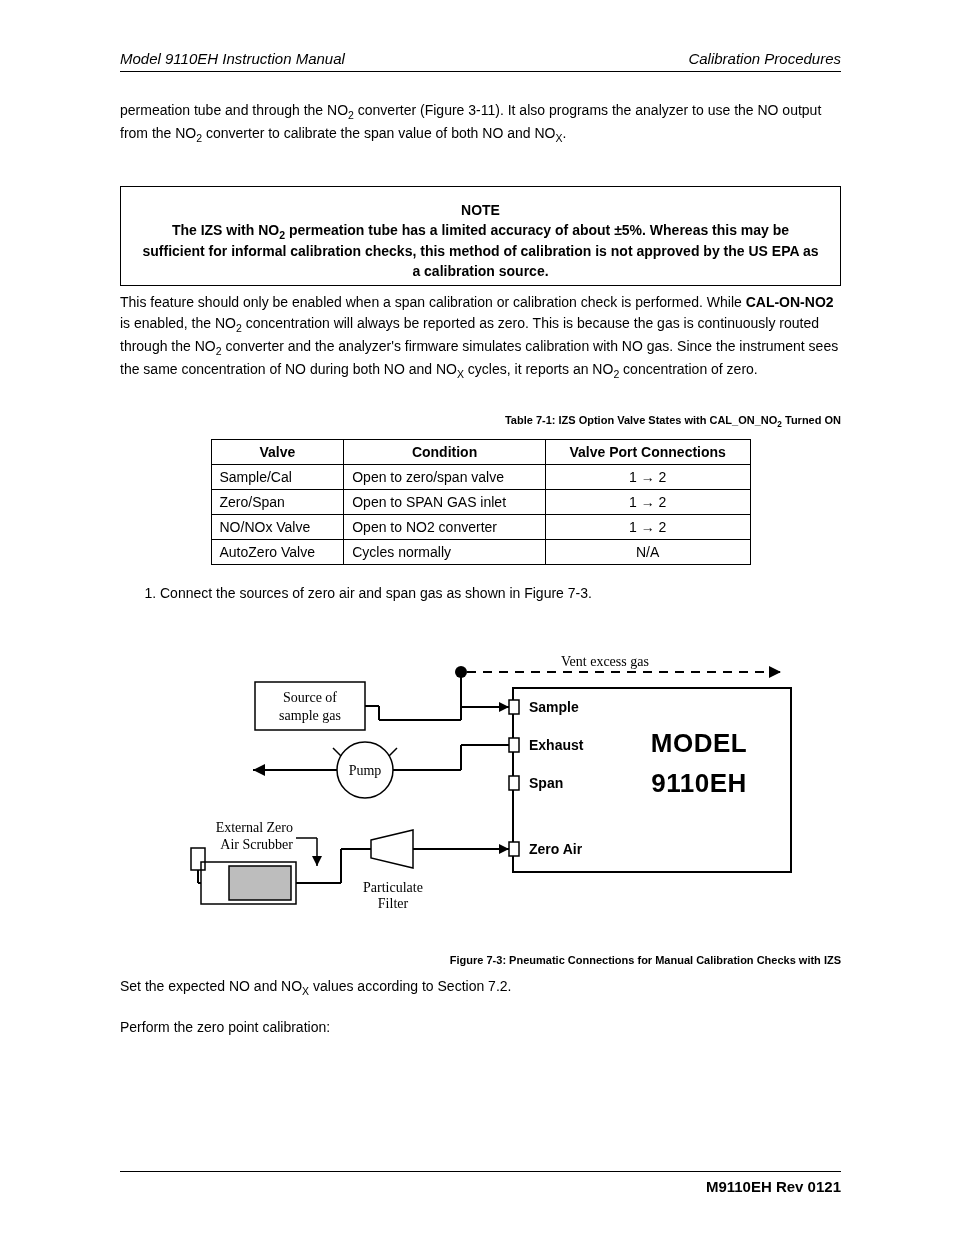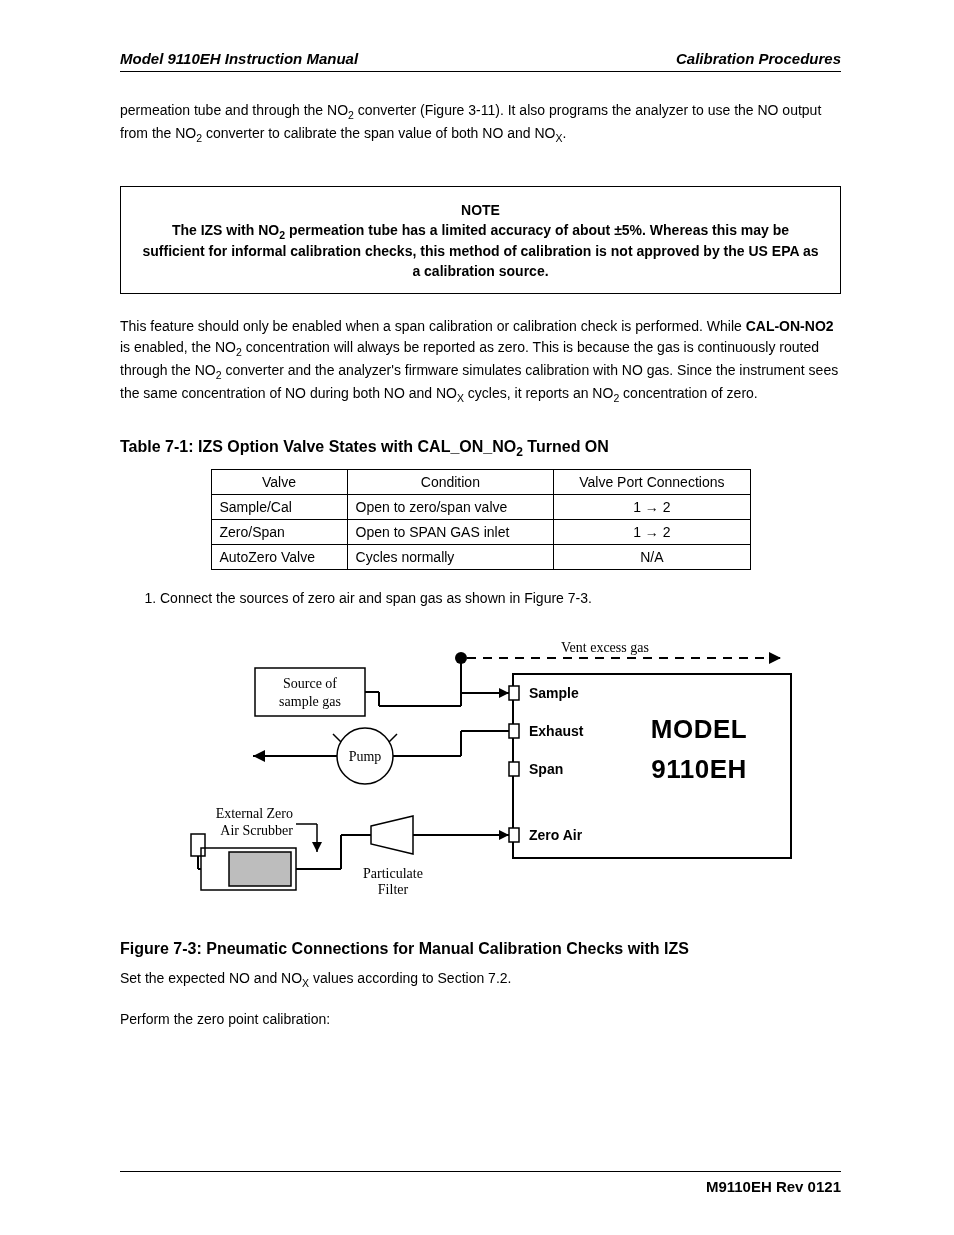--- a/index.html
+++ b/index.html
@@ -15,21 +15,21 @@
     height: 1235px;
     box-sizing: border-box;
     padding: 50px 113px 40px 120px;
     position: relative;
     display: flex;
     flex-direction: column;
   }
   .header {
     display: flex;
     justify-content: space-between;
-    font-weight: bold;
+    font-weight: normal;
     font-style: italic;
     font-size: 15px;
     border-bottom: 1.5px solid #000;
     padding-bottom: 4px;
     margin-bottom: 28px;
   }
   .footer {
     display: flex;
     justify-content: flex-end;
     font-weight: bold;
@@ -37,55 +37,55 @@
     border-top: 1.5px solid #000;
     padding-top: 6px;
     margin-top: auto;
   }
   p {
     margin: 0 0 18px 0;
     line-height: 1.45;
   }
   .note-box {
     border: 1.5px solid #000;
-    padding: 14px 18px 12px 18px;
-    margin: 22px 0 22px 0;
+    padding: 14px 18px 4px 18px;
+    margin: 22px 0 6px 0;
     text-align: center;
     font-weight: bold;
     line-height: 1.4;
   }
   .note-title { display:block; }
   sub { font-size: 0.75em; }
   .table-caption, .figure-caption {
     font-weight: bold;
-    text-align: left;
+    text-align: right;
     margin: 14px 0 10px 0;
-    font-size: 16px;
+    font-size: 11px;
   }
   table.valves {
     border-collapse: collapse;
     margin: 0 auto 18px auto;
     width: 540px;
     font-size: 14px;
   }
   table.valves th, table.valves td {
     border: 1px solid #000;
     padding: 4px 8px;
     text-align: left;
   }
   table.valves th {
-    font-weight: normal;
+    font-weight: bold;
     text-align: center;
   }
   table.valves td.center { text-align: center; }
   ol.steps {
     margin: 0 0 18px 20px;
     padding: 0 0 0 20px;
   }
-  ol.steps li { margin-bottom: 2px; line-height:1.45; }
+  ol.steps li { margin-bottom: 21px; line-height:1.45; }
   .figure {
     margin: 10px auto 8px auto;
     text-align: center;
   }
   .figure svg { display:block; margin:0 auto; }
   .svg-text { font-family: Verdana, Geneva, sans-serif; font-size: 14px; }
   .svg-text-serif { font-family: 'Times New Roman', Times, serif; }
   .svg-bold { font-weight: bold; }
   .big-model { font-family: Verdana, Geneva, sans-serif; font-size: 26px; font-weight: 900; letter-spacing:.5px;}
 </style>
@@ -129,20 +129,25 @@
       <td>Sample/Cal</td>
       <td>Open to zero/span valve</td>
       <td class="center">1 → 2</td>
     </tr>
     <tr>
       <td>Zero/Span</td>
       <td>Open to SPAN GAS inlet</td>
       <td class="center">1 → 2</td>
     </tr>
     <tr>
+      <td>NO/NOx Valve</td>
+      <td>Open to NO2 converter</td>
+      <td class="center">1 → 2</td>
+    </tr>
+    <tr>
       <td>AutoZero Valve</td>
       <td>Cycles normally</td>
       <td class="center">N/A</td>
     </tr>
   </tbody>
     </table>
 
 
   <ol class="steps">
     <li>Connect the sources of zero air and span gas as shown in Figure 7-3.</li>

